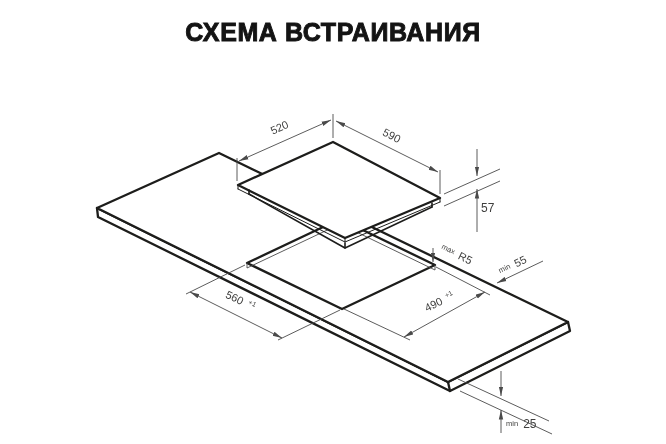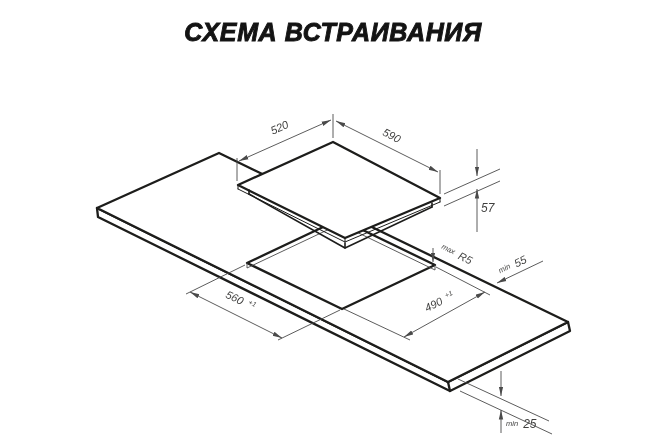--- a/index.html
+++ b/index.html
@@ -1,17 +1,17 @@
 <!DOCTYPE html>
 <html><head>
 <meta charset="utf-8">
 <style>
   html,body{margin:0;padding:0;background:#ffffff;}
   #stage{position:relative;width:666px;height:444px;background:#ffffff;overflow:hidden;
-         font-family:"Liberation Sans", sans-serif;font-style:italic;}
+         font-family:"Liberation Sans", sans-serif;}
   svg{display:block;}
   .title{font-family:"Liberation Sans", sans-serif;font-size:25px;font-weight:bold;
          letter-spacing:0.6px;fill:#131313;stroke:#131313;stroke-width:0.9;paint-order:stroke;}
   .dim{font-family:"Liberation Sans", sans-serif;font-size:11px;fill:#3f3f3e;}
   .dim-big{font-size:12px;}
   .sup{font-size:7px;}
   .pre{font-size:7.5px;}
   .outline{fill:#ffffff;stroke:#1d1d1b;stroke-width:2.3;stroke-linejoin:round;stroke-linecap:round;}
   .thin{fill:none;stroke:#1d1d1b;stroke-width:1;stroke-linejoin:round;stroke-linecap:round;}
   .mid{fill:none;stroke:#1d1d1b;stroke-width:1.6;stroke-linejoin:round;stroke-linecap:round;}

